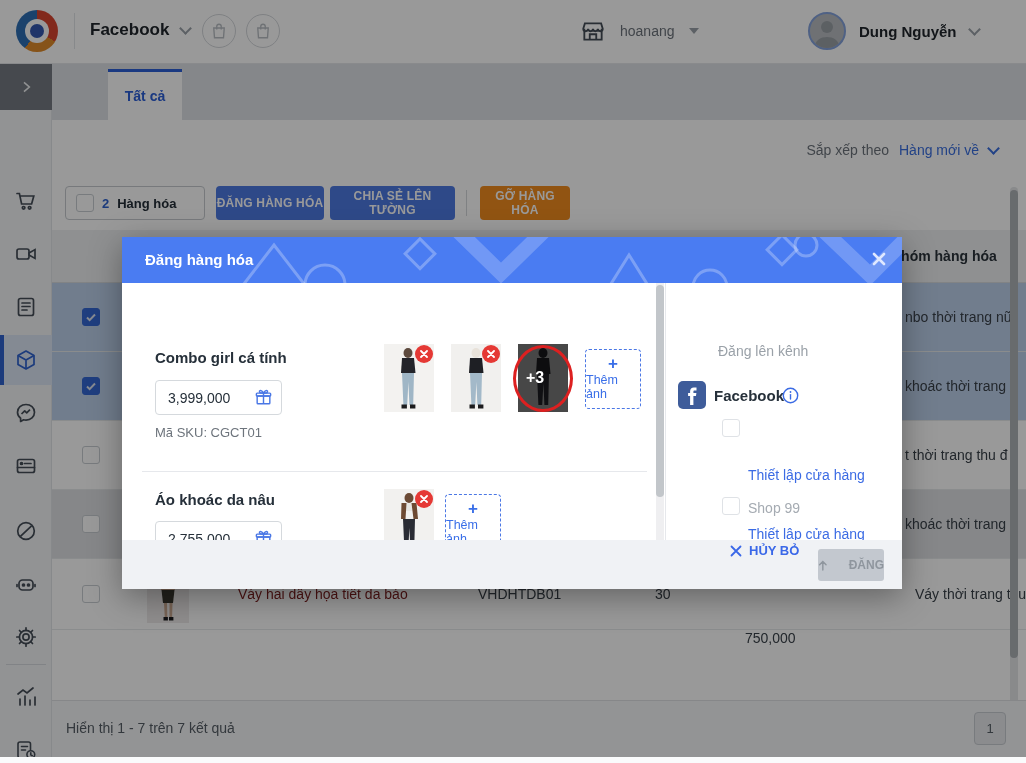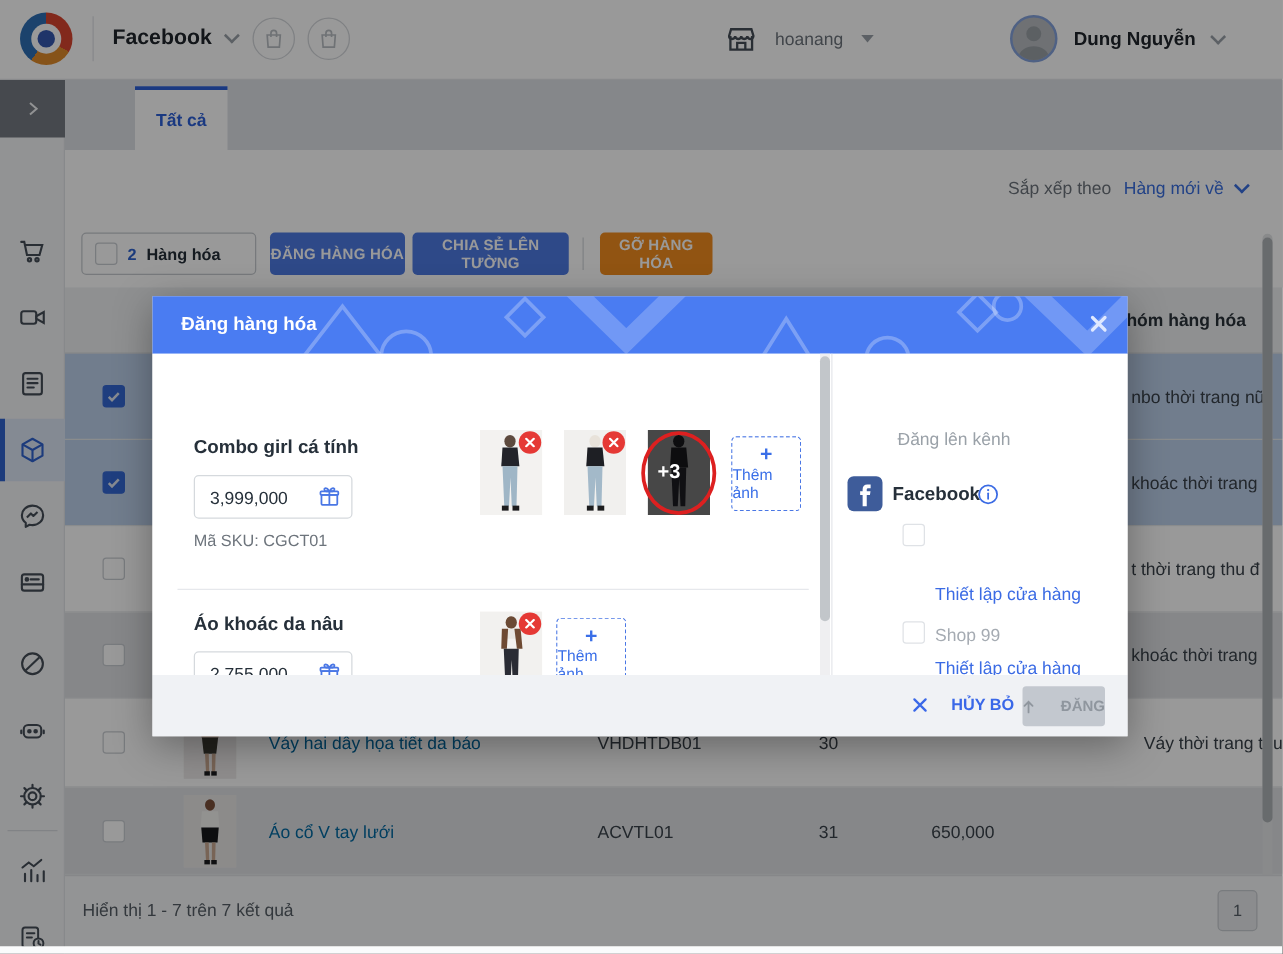--- a/index.html
+++ b/index.html
@@ -47,21 +47,21 @@
   .tb-div{position:absolute;left:466px;top:190px;width:1px;height:26px;background:#d4d7db;}
   .cb{width:18px;height:18px;border:1px solid #c9cdd2;border-radius:3px;background:#fff;display:inline-flex;align-items:center;justify-content:center;}
   .cb.checked{background:#3568d4;border-color:#3568d4;}
   .cb.dis{border-color:#dfe2e6;}
   
   .thead{position:absolute;left:52px;top:230px;width:974px;height:53px;background:#eef0f2;border-bottom:1px solid #d8dbde;font-size:14px;font-weight:bold;color:#2a323a;}
   .row{position:absolute;left:52px;width:974px;height:69px;border-bottom:1px solid #e7e9ec;background:#fff;font-size:14px;color:#3a424a;}
   .row.alt{background:#dfe1e5;}
   .row.sel{background:var(--sel-row);}
   .rc{position:absolute;top:50%;transform:translateY(-50%);white-space:nowrap;}
-  .namelink{color:#0369a1;}
+  .namelink{color:#7f1d1d;margin-left:23px;}
   .thumb{width:42px;height:58px;background:#efeeec;overflow:hidden;}
   .groupfrag{overflow:hidden;}
   
   .vtrack{position:absolute;left:1010px;top:187px;width:8px;height:569px;background:#e4e6e8;border-radius:4px;}
   .vthumb{position:absolute;left:1010px;top:190px;width:8px;height:468px;background:#aeb2b6;border-radius:4px;}
   
   .pagefooter{position:absolute;left:52px;top:700px;width:974px;height:57px;background:#f6f7f8;border-top:1px solid #dfe2e5;}
   .summary{position:absolute;left:14px;top:19px;font-size:14px;color:#565e66;}
   .pagebtn{position:absolute;right:20px;top:11px;width:32px;height:33px;background:#e8eaed;border:1px solid #c9cdd2;border-radius:4px;font-size:13px;color:#565e66;display:flex;align-items:center;justify-content:center;}
   
@@ -87,21 +87,21 @@
   .addplus{font-size:17px;font-weight:bold;line-height:14px;}
   .addlabel{font-size:12.5px;}
   .morecount{position:absolute;color:#fff;font-size:16px;font-weight:bold;}
   .hlring{position:absolute;border:3px solid var(--hl-red);border-radius:50%;}
   .chpanel-title{font-size:14px;color:#9aa1a8;}
   .fbicon{position:absolute;width:28px;height:28px;border-radius:5px;background:var(--fb);}
   .fbname{font-size:15px;font-weight:bold;color:#26303a;}
   .shopname{font-size:14px;color:#a5abb2;line-height:21px;width:140px;}
   .shoplink{font-size:14px;color:#3b6be4;}
   .mfoot{position:absolute;left:0;top:303px;width:780px;height:49px;background:#f0f2f5;display:block;}
-  .cancel{position:absolute;left:608px;top:16px;display:flex;align-items:center;gap:19px;color:#3a68e8;font-size:13px;font-weight:bold;}
+  .cancel{position:absolute;left:608px;top:3px;display:flex;align-items:center;gap:7px;color:#3a68e8;font-size:13px;font-weight:bold;}
   .submit{position:absolute;left:696px;top:9px;width:66px;height:32px;background:#c3c8cf;border:none;border-radius:3px;color:#8f969e;font-size:12px;font-weight:bold;font-family:inherit;display:flex;align-items:center;justify-content:center;gap:21px;}
 </style>
 </head>
 <body>
 
 <div class="app">
 
   <header class="topbar">
     <div class="abs" style="left:16px;top:10px;width:42px;height:42px;border-radius:50%;background:conic-gradient(#d9452f 0 120deg,#e08a2a 120deg 215deg,#2d6fb5 215deg 360deg);">
       <div class="abs" style="left:9px;top:9px;width:24px;height:24px;border-radius:50%;background:#fff;"></div>
@@ -295,38 +295,20 @@
           <rect x="22" y="52" width="4.4" height="3.5" fill="#1c1c1e"></rect>
         </svg>
     </span>
     <span class="rc namelink" style="left:163px;">Váy hai dây họa tiết da báo</span>
     <span class="rc" style="left:426px;">VHDHTDB01</span>
     <span class="rc" style="left:603px;">30</span>
     <span class="rc" style="left:693px;margin-top:44px;">750,000</span>
     <span class="rc groupfrag" style="left:863px;width:145px;">Váy thời trang thu đô</span>
   </div>
 
-  <div class="row alt" style="top:630px;height:70px;">
-    <span class="cb rc" style="left:30px;"></span>
-    <span class="thumb rc" style="left:95px;">
-      <svg width="42" height="58" viewBox="0 0 42 58">
-          <rect width="42" height="58" fill="#e9e8e6"></rect>
-          <ellipse cx="21" cy="8" rx="4" ry="4.6" fill="#7a4f3a"></ellipse>
-          <path d="M14.5 13h13l1 13h-15z" fill="#f4f3f1"></path>
-          <path d="M14 26h14l-1 12h-12z" fill="#17181c"></path>
-          <path d="M17 38h3l.4 15h-2.6zM22.5 38h3l-.4 15h-2.6z" fill="#c9a78f"></path>
-          <rect x="16.5" y="52" width="4.4" height="3.5" fill="#1c1c1e"></rect>
-          <rect x="22" y="52" width="4.4" height="3.5" fill="#1c1c1e"></rect>
-        </svg>
-    </span>
-    <span class="rc namelink" style="left:163px;">Áo cổ V tay lưới</span>
-    <span class="rc" style="left:426px;">ACVTL01</span>
-    <span class="rc" style="left:603px;">31</span>
-    <span class="rc" style="left:693px;">650,000</span>
-  </div>
 
   <div class="vtrack"></div>
   <div class="vthumb"></div>
 
   <div class="pagefooter">
     <span class="summary">Hiển thị 1 - 7 trên 7 kết quả</span>
     <div class="pagebtn">
         <span>1</span>
       </div>
   </div>

